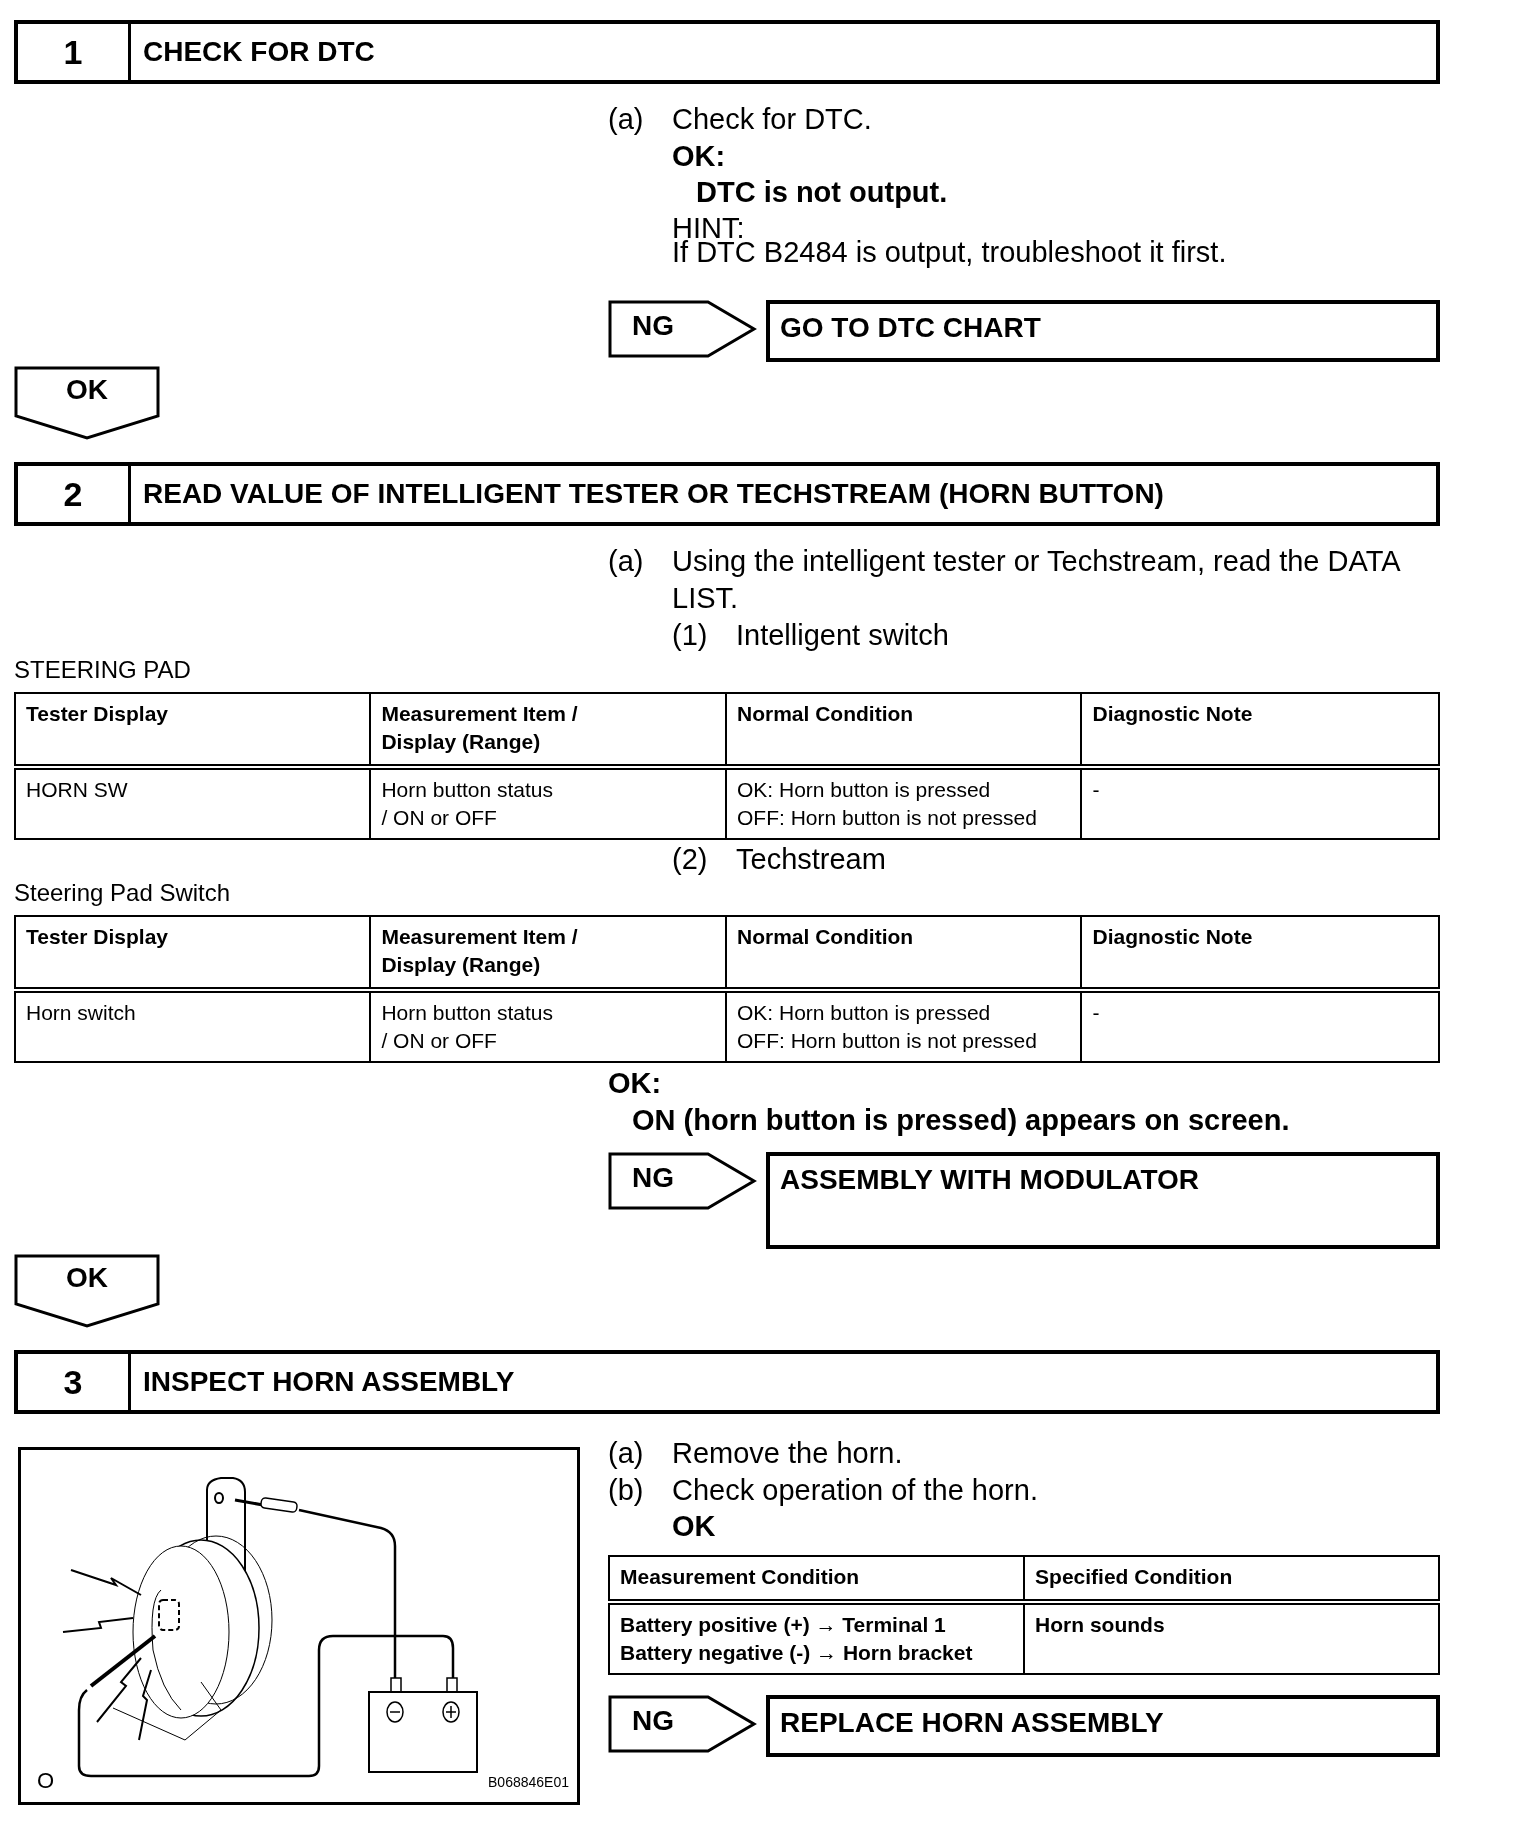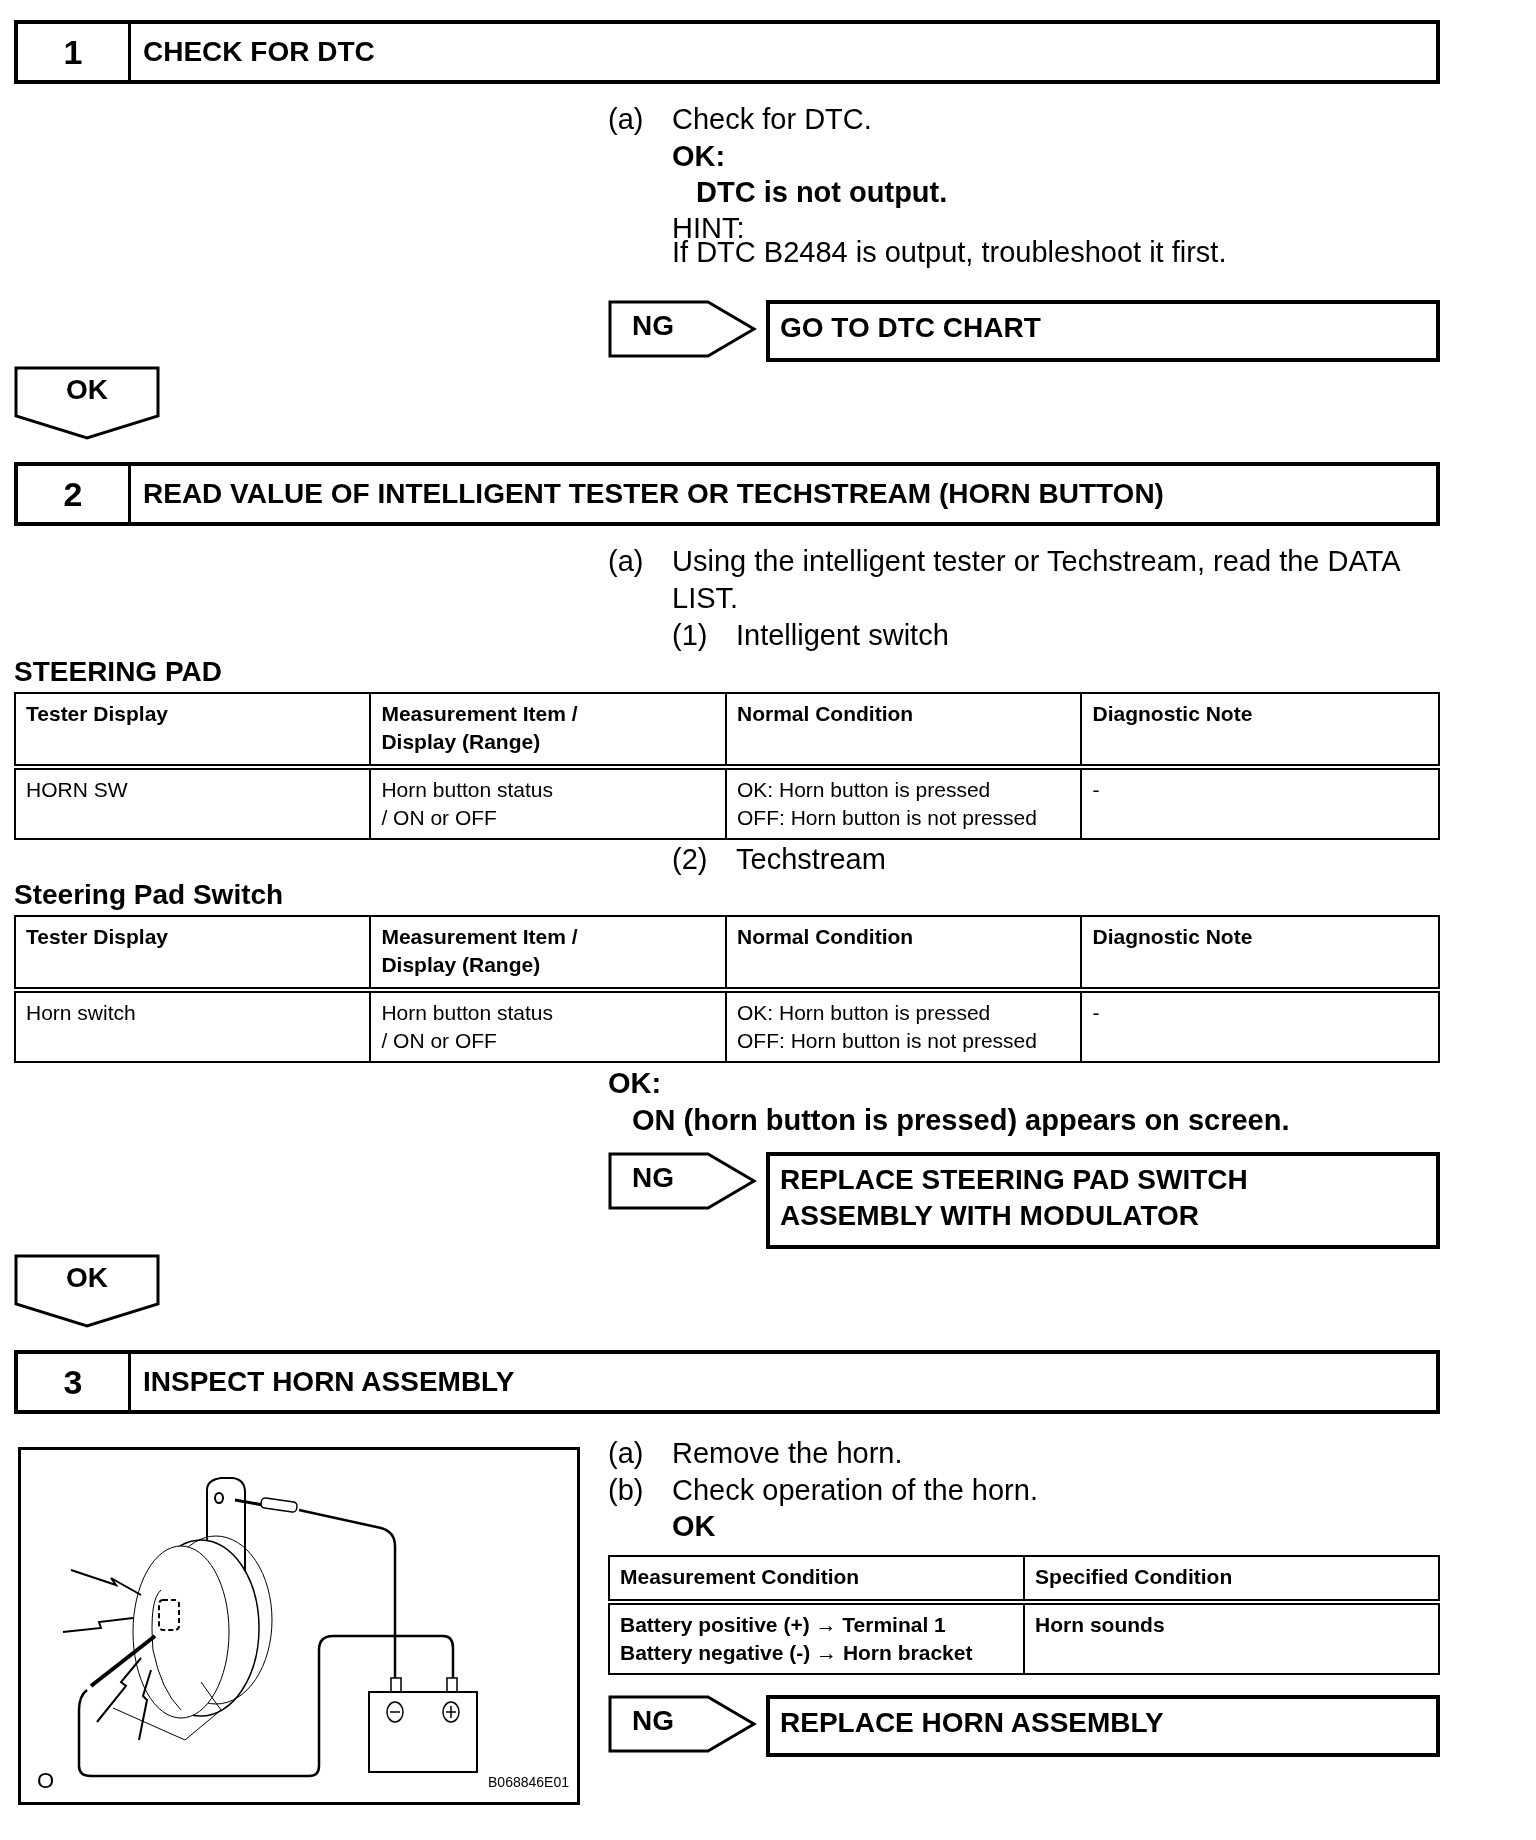--- a/index.html
+++ b/index.html
@@ -18,21 +18,21 @@
   .result-box { position:absolute; left:766px; width:674px; border:4px solid #000; box-sizing:border-box;
                 font-weight:bold; font-size:28px; line-height:36px; padding:6px 10px; }
   .ok-arrow { position:absolute; left:14px; width:146px; height:74px; }
   .ok-arrow svg { position:absolute; left:0; top:0; }
   .ok-arrow span { position:absolute; left:0; width:146px; text-align:center; top:8px; font-weight:bold; font-size:28px; }
   table.dt { position:absolute; border-collapse:collapse; font-size:21px; }
   table.dt td, table.dt th { border:2px solid #000; vertical-align:top; text-align:left; padding:6px 10px; line-height:28px; }
   table.dt th { font-weight:bold; height:58px; }
   table.dt thead tr { border-bottom:6px double #000; }
   table.dt td { height:54px; }
-  .sec-label { position:absolute; left:14px; font-weight:bold; font-size:28px; }
+  .sec-label { position:absolute; left:14px; font-weight:normal; font-size:24px; }
   .figure { position:absolute; left:18px; top:1447px; width:562px; height:358px; border:3px solid #000; box-sizing:border-box; }
   .fig-code { position:absolute; right:8px; bottom:12px; font-size:14px; }
   .fig-o { position:absolute; left:16px; bottom:8px; font-size:22px; }
 </style>
 </head>
 <body>
 
 <div class="step-header" style="top:20px;">
   <div class="step-num">1</div>
   <div class="step-title">CHECK FOR DTC</div>
@@ -131,21 +131,20 @@
 <div class="lbl bold" style="left:608px; top:1067px;">OK:</div>
 <div class="lbl bold" style="left:632px; top:1104px;">ON (horn button is pressed) appears on screen.</div>
 
 <div class="ng-arrow" style="left:608px; top:1152px;">
   <svg width="150" height="58">
       <polygon points="2,2 100,2 146,29 100,56 2,56" fill="#fff" stroke="#000" stroke-width="3"></polygon>
     </svg>
   <span>NG</span>
 </div>
 <div class="result-box" style="top:1152px; height:97px;">
-  <div>REPLACE STEERING PAD SWITCH</div>
   <div>ASSEMBLY WITH MODULATOR</div>
 </div>
 
 <div class="ok-arrow" style="top:1254px;">
   <svg width="146" height="74">
       <polygon points="2,2 144,2 144,50 73,72 2,50" fill="#fff" stroke="#000" stroke-width="3"></polygon>
     </svg>
   <span>OK</span>
 </div>
 

